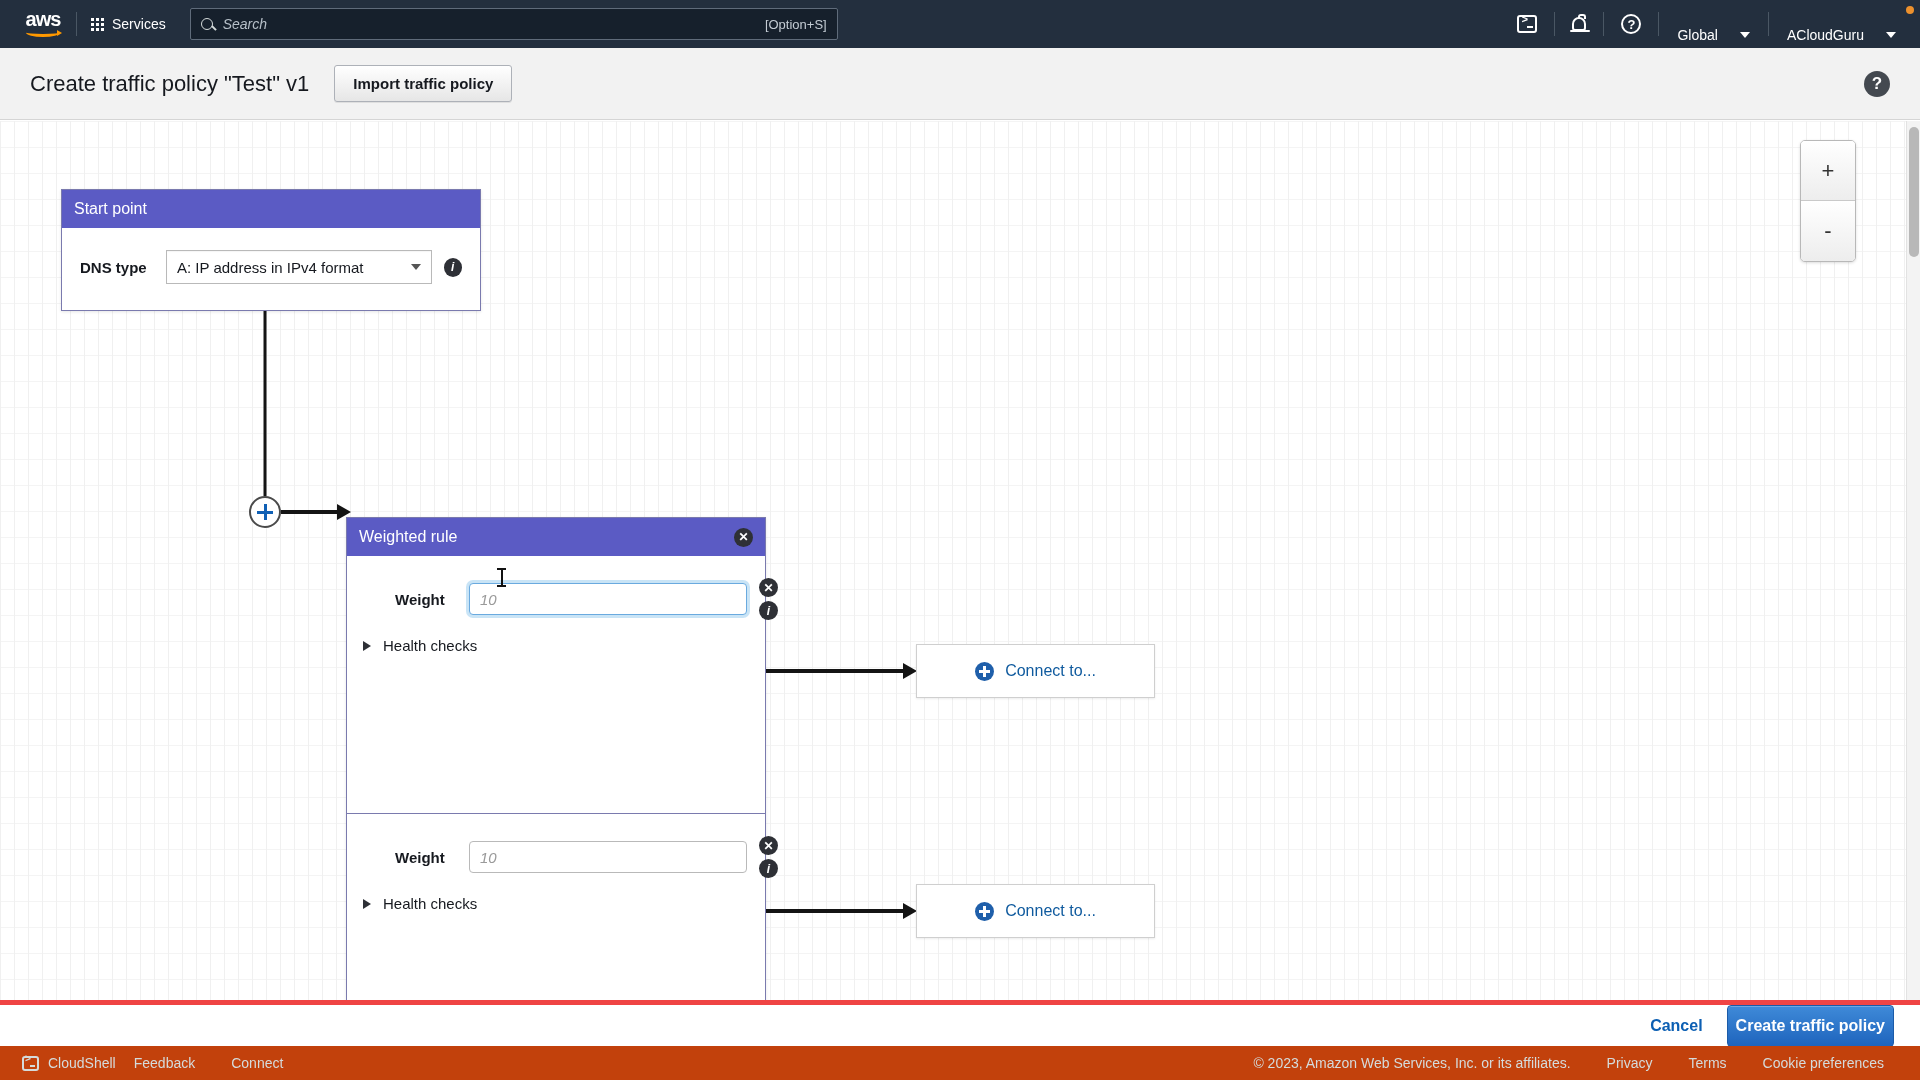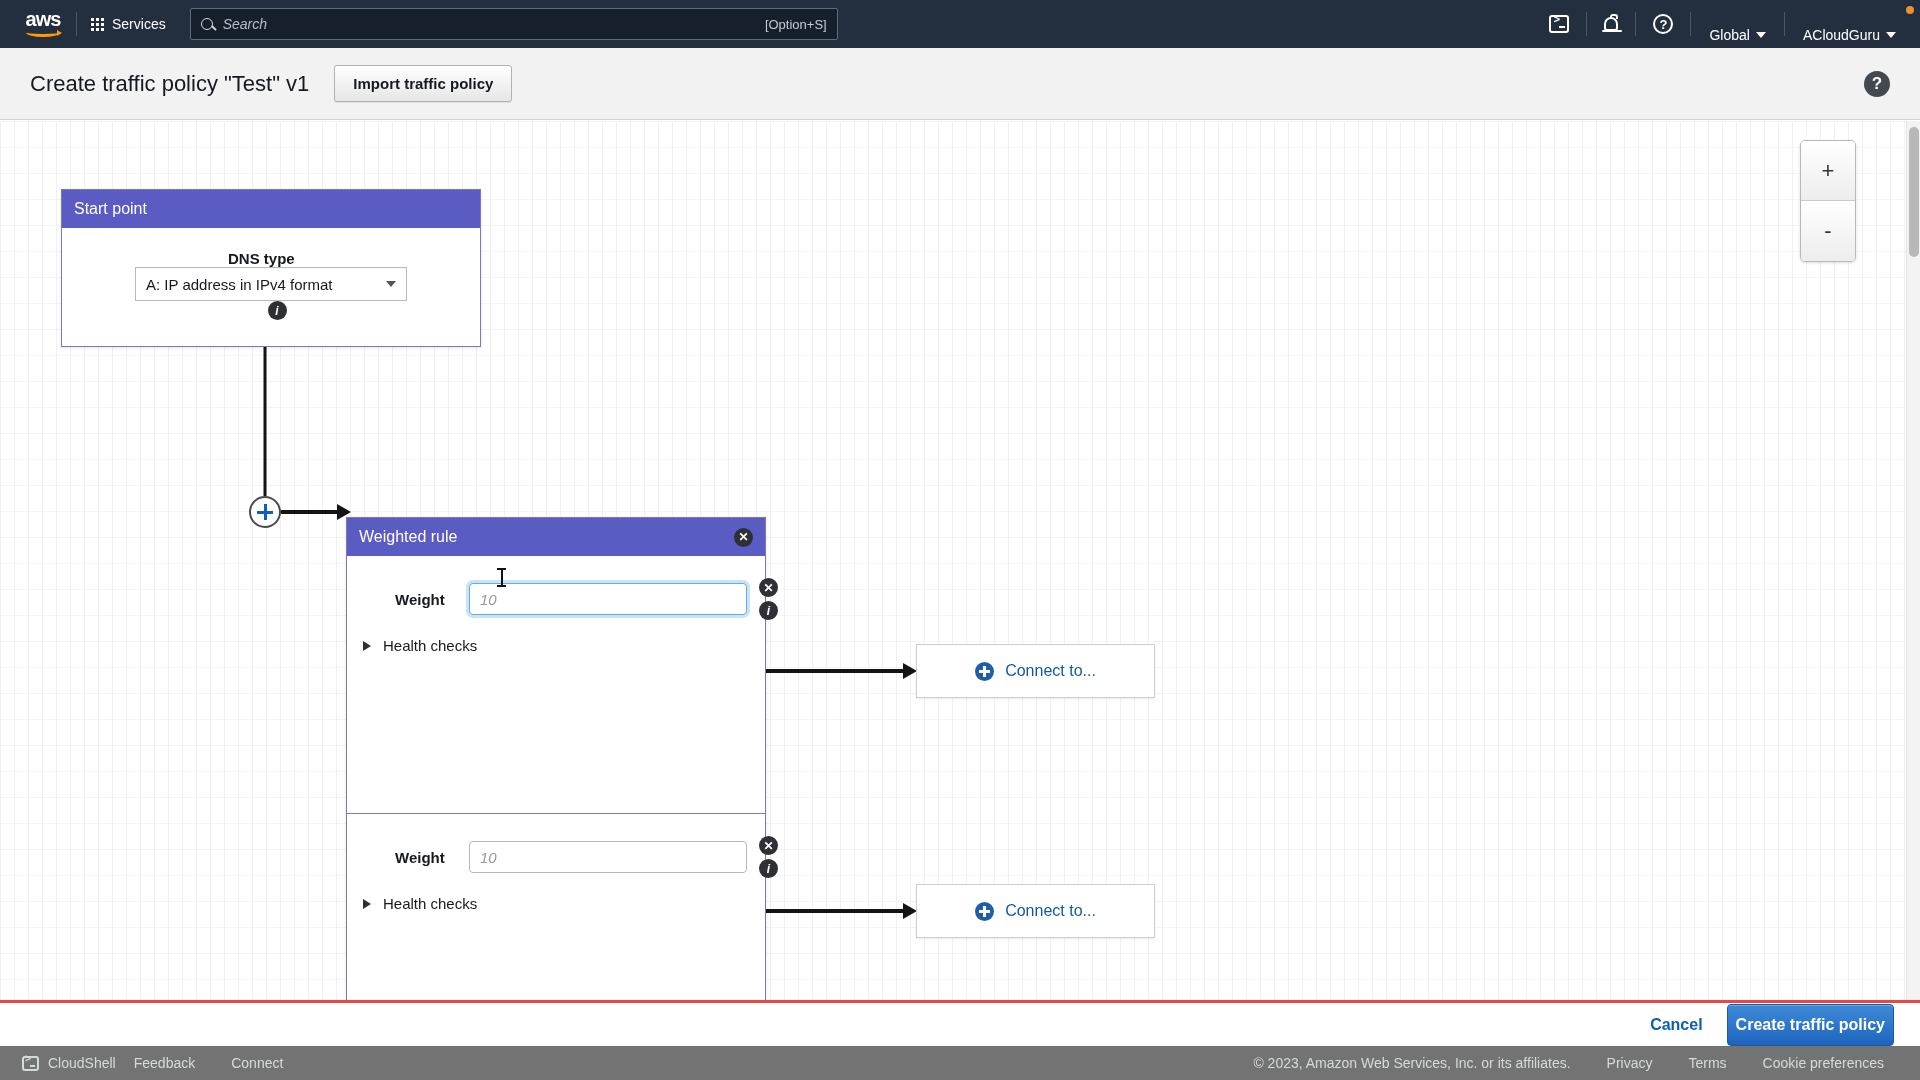--- a/index.html
+++ b/index.html
@@ -100,21 +100,21 @@
     content: ""; position: absolute; left: 4px; top: -5px;
     width: 4px; height: 3px; border: 2px solid #fff;
     border-bottom: none; border-radius: 3px 3px 0 0;
   }
   .qmark {
     width: 20px; height: 20px; border: 2px solid #fff; border-radius: 50%;
     display: flex; align-items: center; justify-content: center;
     font-size: 13px; font-weight: 700; color: #fff; line-height: 1;
   }
   .nav-text-btn {
-    display: flex; align-items: center; gap: 6px; height: 48px;
+    display: flex; align-items: center; gap: 22px; height: 48px;
     padding: 0 14px; font-size: 14px; color: #fff; cursor: pointer; margin-top: 21px;
   }
   .caret-d {
     width: 0; height: 0; border-left: 5px solid transparent;
     border-right: 5px solid transparent; border-top: 6px solid #fff;
   }
   .acct-dot {
     position: absolute; top: 6px; right: 6px;
     width: 8px; height: 8px; border-radius: 50%; background: #ec912d;
   }
@@ -204,21 +204,21 @@
   .icon-i {
     width: 19px; height: 19px; border-radius: 50%;
     background: #2e3036; color: #fff;
     display: flex; align-items: center; justify-content: center;
     font-size: 12px; font-weight: 700; font-style: italic; line-height: 1;
     cursor: pointer;
   }
 
   
   #startpoint { left: 61px; top: 68px; width: 420px; }
-  .sp-body { padding: 22px 18px 26px 18px; display: flex; align-items: center; flex-direction: column; }
+  .sp-body { padding: 22px 18px 26px 18px; display: flex; align-items: center; }
   .sp-label {
     font-size: 15px; font-weight: 700; color: #16191f;
     width: 86px; flex: none;
   }
   .sel {
     width: 272px; height: 34px; background: #fff;
     border: 1px solid #b9b9b9; border-radius: 0;
     display: flex; align-items: center; padding: 0 10px;
     font-size: 15px; color: #16191f; cursor: pointer;
     box-shadow: inset 0 1px 1px rgba(0,0,0,.04);
@@ -311,40 +311,40 @@
   .ibeam .cap-t, .ibeam .cap-b {
     position: absolute; left: 0; width: 9px; height: 1.6px; background: #111;
   }
   .ibeam .cap-t { top: 0; }
   .ibeam .cap-b { bottom: 0; }
 
   
   .actionbar {
     position: absolute; top: 1000px; left: 0;
     width: 1920px; height: 46px; background: #ffffff;
-    border-top: 3px solid #ef4444;
+    border-top: 5px solid #ef4444;
     display: flex; align-items: center; justify-content: flex-end;
     padding-right: 26px; gap: 24px;
   }
   .cancel-link {
     font-size: 16px; font-weight: 700; color: #0c5fb3; cursor: pointer;
   }
   .btn-primary {
     background: linear-gradient(to bottom, #3f8ad8 0%, #1e64bd 100%);
     border: 1px solid #1b5ba8; border-radius: 4px;
     color: #fff; font-size: 16px; font-weight: 700;
     padding: 11px 8px; cursor: pointer;
     font-family: "Liberation Sans", sans-serif;
     box-shadow: 0 1px 0 rgba(255,255,255,.25) inset;
   }
 
   
   .footer {
     position: absolute; top: 1046px; left: 0;
-    width: 1920px; height: 34px; background: #737373;
+    width: 1920px; height: 34px; background: #c2410c;
     display: flex; align-items: center; color: #d5dbdb; font-size: 14px;
   }
   .f-left { display: flex; align-items: center; gap: 0; margin-left: 18px; }
   .f-item { padding: 0 18px; cursor: pointer; color: #d5dbdb; }
   .f-cshell { display: flex; align-items: center; gap: 9px; padding-left: 4px; cursor: pointer; }
   .cshell-sm {
     width: 17px; height: 15px; border: 2px solid #d5dbdb; border-radius: 3px;
     position: relative; flex: none;
   }
   .cshell-sm:before {

